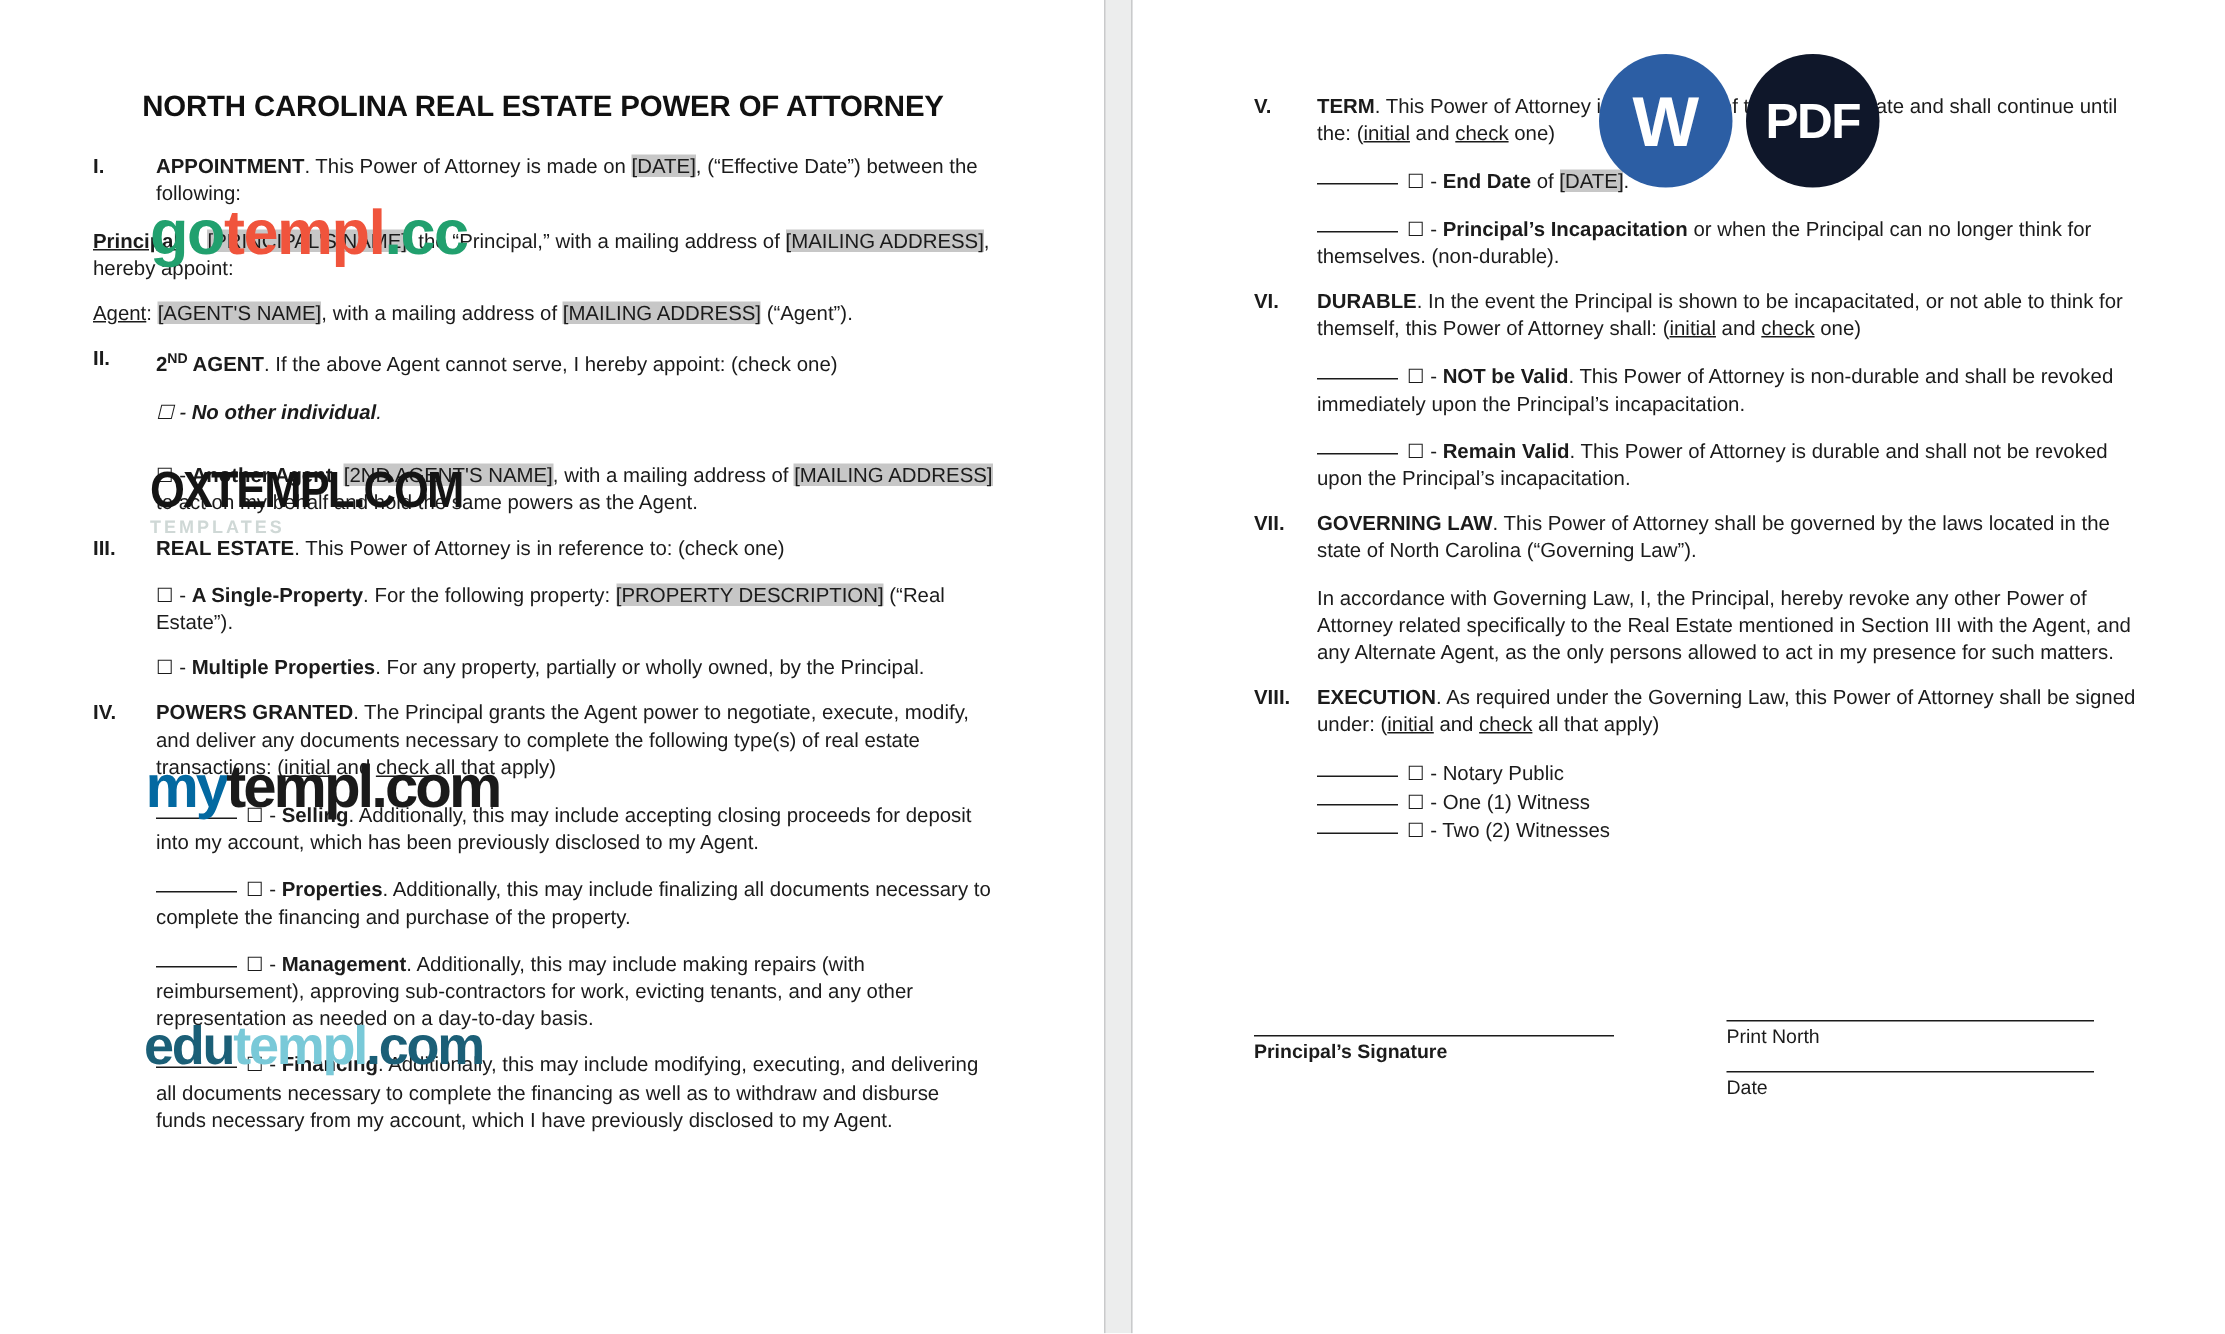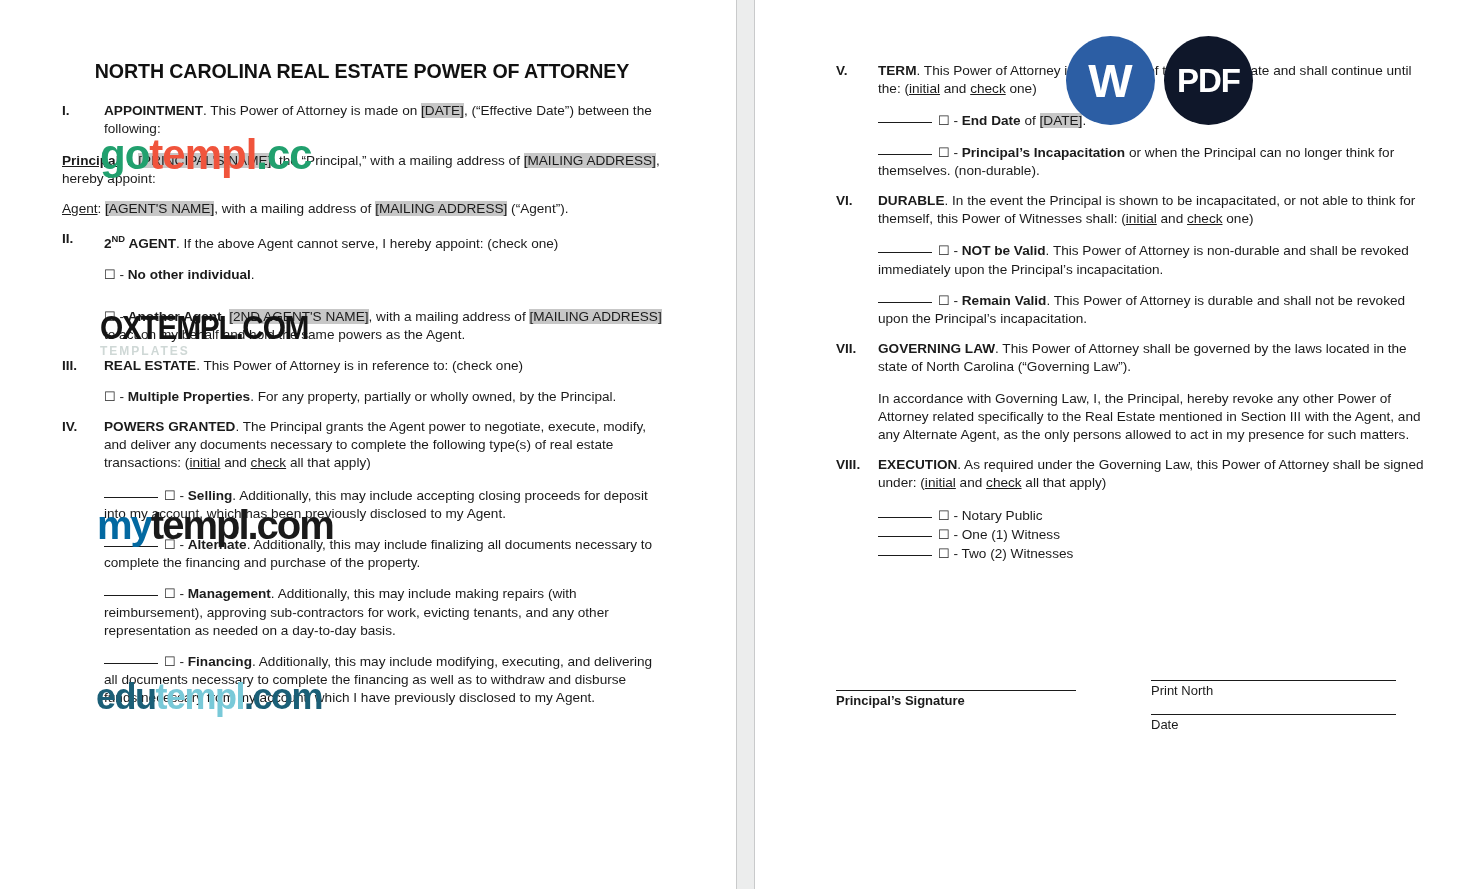--- a/index.html
+++ b/index.html
@@ -192,49 +192,52 @@
 
       <div class="opt-para">
         <span class="u">Agent</span><span>: </span><span class="fld">[AGENT'S NAME]</span><span>, with a mailing address of </span><span class="fld">[MAILING ADDRESS]</span><span> (“Agent”).</span>
       </div>
 
       <div class="section">
         <span class="rn">II.</span>
         <span class="section-body"><span class="b">2</span><span class="sup">ND</span><span class="b"> AGENT</span><span>. If the above Agent cannot serve, I hereby appoint: (check one)</span></span>
       </div>
 
-      <div class="opt opt-tight" style="margin-bottom:24px;">
+      <div class="opt opt-tight" style="margin-bottom:24px;font-style:italic;">
         <span class="cbx">☐</span> - <span class="b">No other individual</span><span>.</span>
       </div>
 
       <div class="opt">
         <span class="cbx">☐</span> - <span class="b">Another Agent</span><span>. </span><span class="fld">[2ND AGENT'S NAME]</span><span>, with a mailing address of </span><span class="fld">[MAILING ADDRESS]</span><span> to act on my behalf and hold the same powers as the Agent.</span>
       </div>
 
       <div class="section">
         <span class="rn">III.</span>
         <span class="section-body"><span class="b">REAL ESTATE</span><span>. This Power of Attorney is in reference to: (check one)</span></span>
       </div>
 
+      <div class="opt">
+        <span class="cbx">☐</span> - <span class="b">A Single-Property</span><span>. For the following property: </span><span class="fld">[PROPERTY DESCRIPTION]</span><span> (“Real Estate”).</span>
+      </div>
 
       <div class="opt">
         <span class="cbx">☐</span> - <span class="b">Multiple Properties</span><span>. For any property, partially or wholly owned, by the Principal.</span>
       </div>
 
       <div class="section">
         <span class="rn">IV.</span>
         <span class="section-body"><span class="b">POWERS GRANTED</span><span>. The Principal grants the Agent power to negotiate, execute, modify, and deliver any documents necessary to complete the following type(s) of real estate transactions: (</span><span class="u">initial</span><span> and </span><span class="u">check</span><span> all that apply)</span></span>
       </div>
 
       <div class="opt">
         <span class="initline"></span><span class="cbx">☐</span> - <span class="b">Selling</span><span>. Additionally, this may include accepting closing proceeds for deposit into my account, which has been previously disclosed to my Agent.</span>
       </div>
 
       <div class="opt">
-        <span class="initline"></span><span class="cbx">☐</span> - <span class="b">Alternate</span><span>. Additionally, this may include finalizing all documents necessary to complete the financing and purchase of the property.</span>
+        <span class="initline"></span><span class="cbx">☐</span> - <span class="b">Properties</span><span>. Additionally, this may include finalizing all documents necessary to complete the financing and purchase of the property.</span>
       </div>
 
       <div class="opt">
         <span class="initline"></span><span class="cbx">☐</span> - <span class="b">Management</span><span>. Additionally, this may include making repairs (with reimbursement), approving sub-contractors for work, evicting tenants, and any other representation as needed on a day-to-day basis.</span>
       </div>
 
       <div class="opt">
         <span class="initline"></span><span class="cbx">☐</span> - <span class="b">Financing</span><span>. Additionally, this may include modifying, executing, and delivering all documents necessary to complete the financing as well as to withdraw and disburse funds necessary from my account, which I have previously disclosed to my Agent.</span>
       </div>
 
@@ -265,21 +268,21 @@
         <span class="initline"></span><span class="cbx">☐</span> - <span class="b">End Date</span><span> of </span><span class="fld">[DATE]</span><span>.</span>
       </div>
 
       <div class="opt">
         <span class="initline"></span><span class="cbx">☐</span> - <span class="b">Principal’s Incapacitation</span><span> or when the Principal can no longer think for themselves. (non-durable).</span>
       </div>
 
 
       <div class="section">
         <span class="rn">VI.</span>
-        <span class="section-body"><span class="b">DURABLE</span><span>. In the event the Principal is shown to be incapacitated, or not able to think for themself, this Power of Witnesses shall: (</span><span class="u">initial</span><span> and </span><span class="u">check</span><span> one)</span></span>
+        <span class="section-body"><span class="b">DURABLE</span><span>. In the event the Principal is shown to be incapacitated, or not able to think for themself, this Power of Attorney shall: (</span><span class="u">initial</span><span> and </span><span class="u">check</span><span> one)</span></span>
       </div>
 
       <div class="opt">
         <span class="initline"></span><span class="cbx">☐</span> - <span class="b">NOT be Valid</span><span>. This Power of Attorney is non-durable and shall be revoked immediately upon the Principal’s incapacitation.</span>
       </div>
 
       <div class="opt">
         <span class="initline"></span><span class="cbx">☐</span> - <span class="b">Remain Valid</span><span>. This Power of Attorney is durable and shall not be revoked upon the Principal’s incapacitation.</span>
       </div>
 

